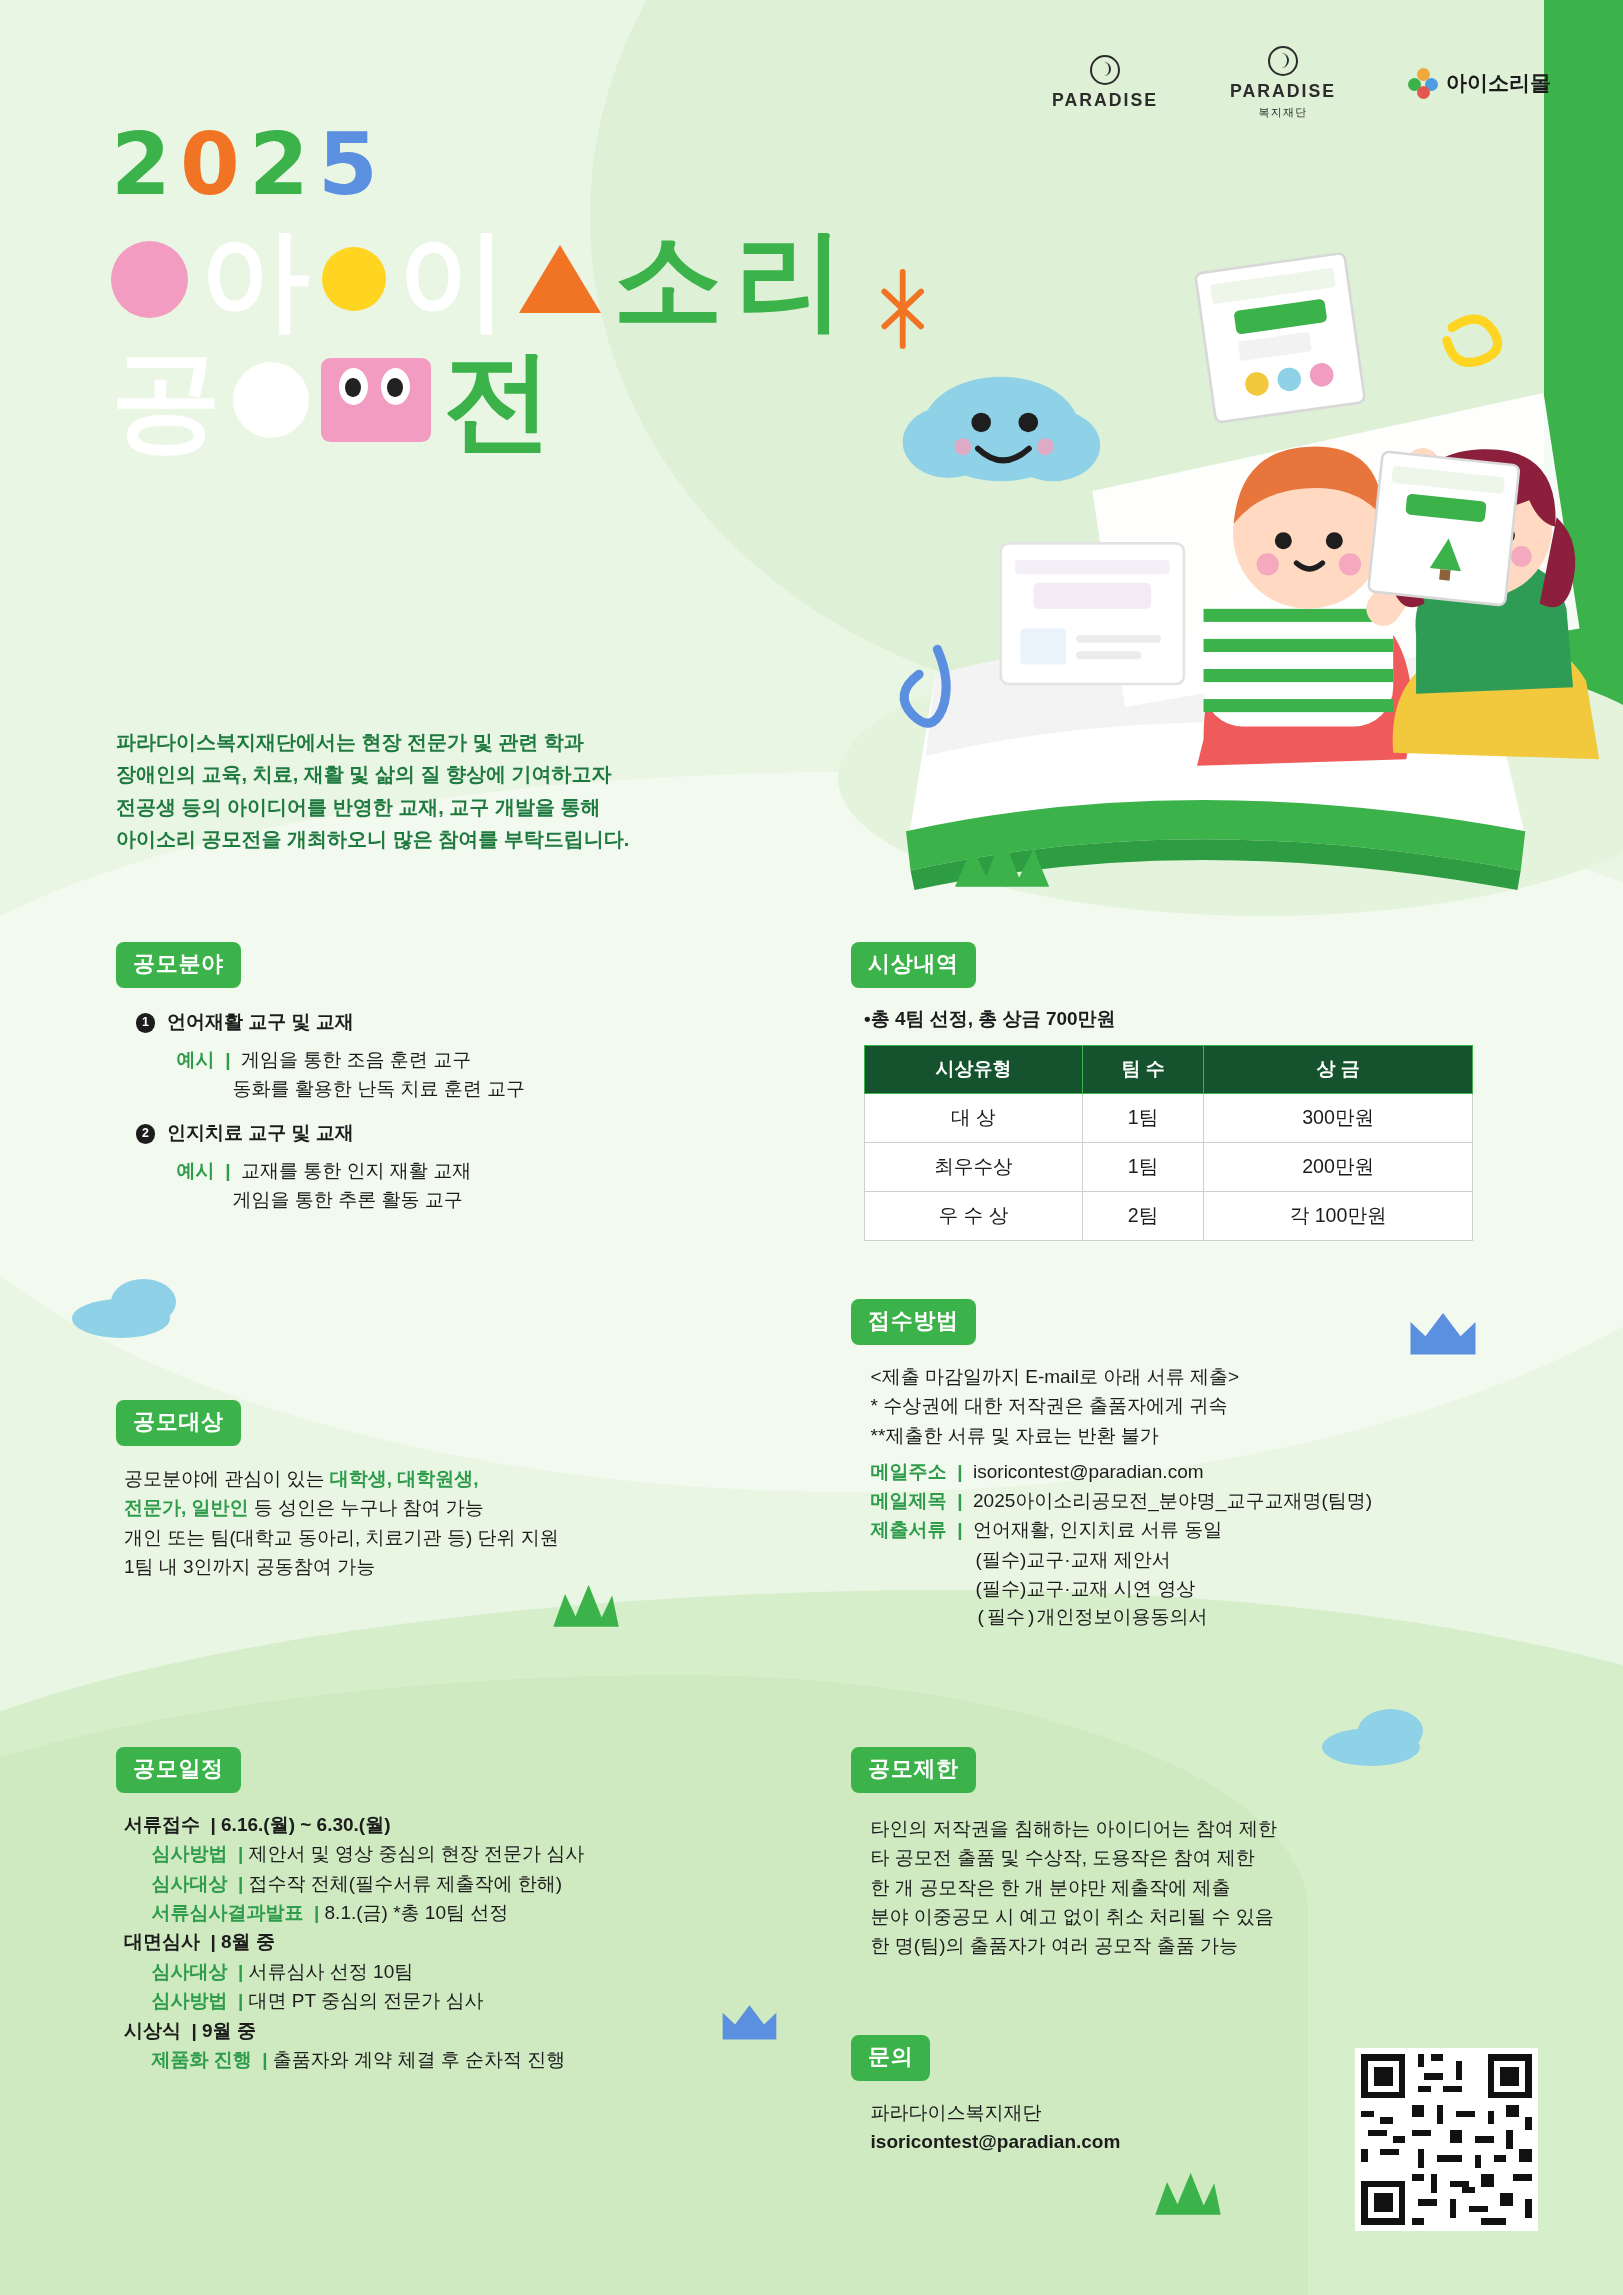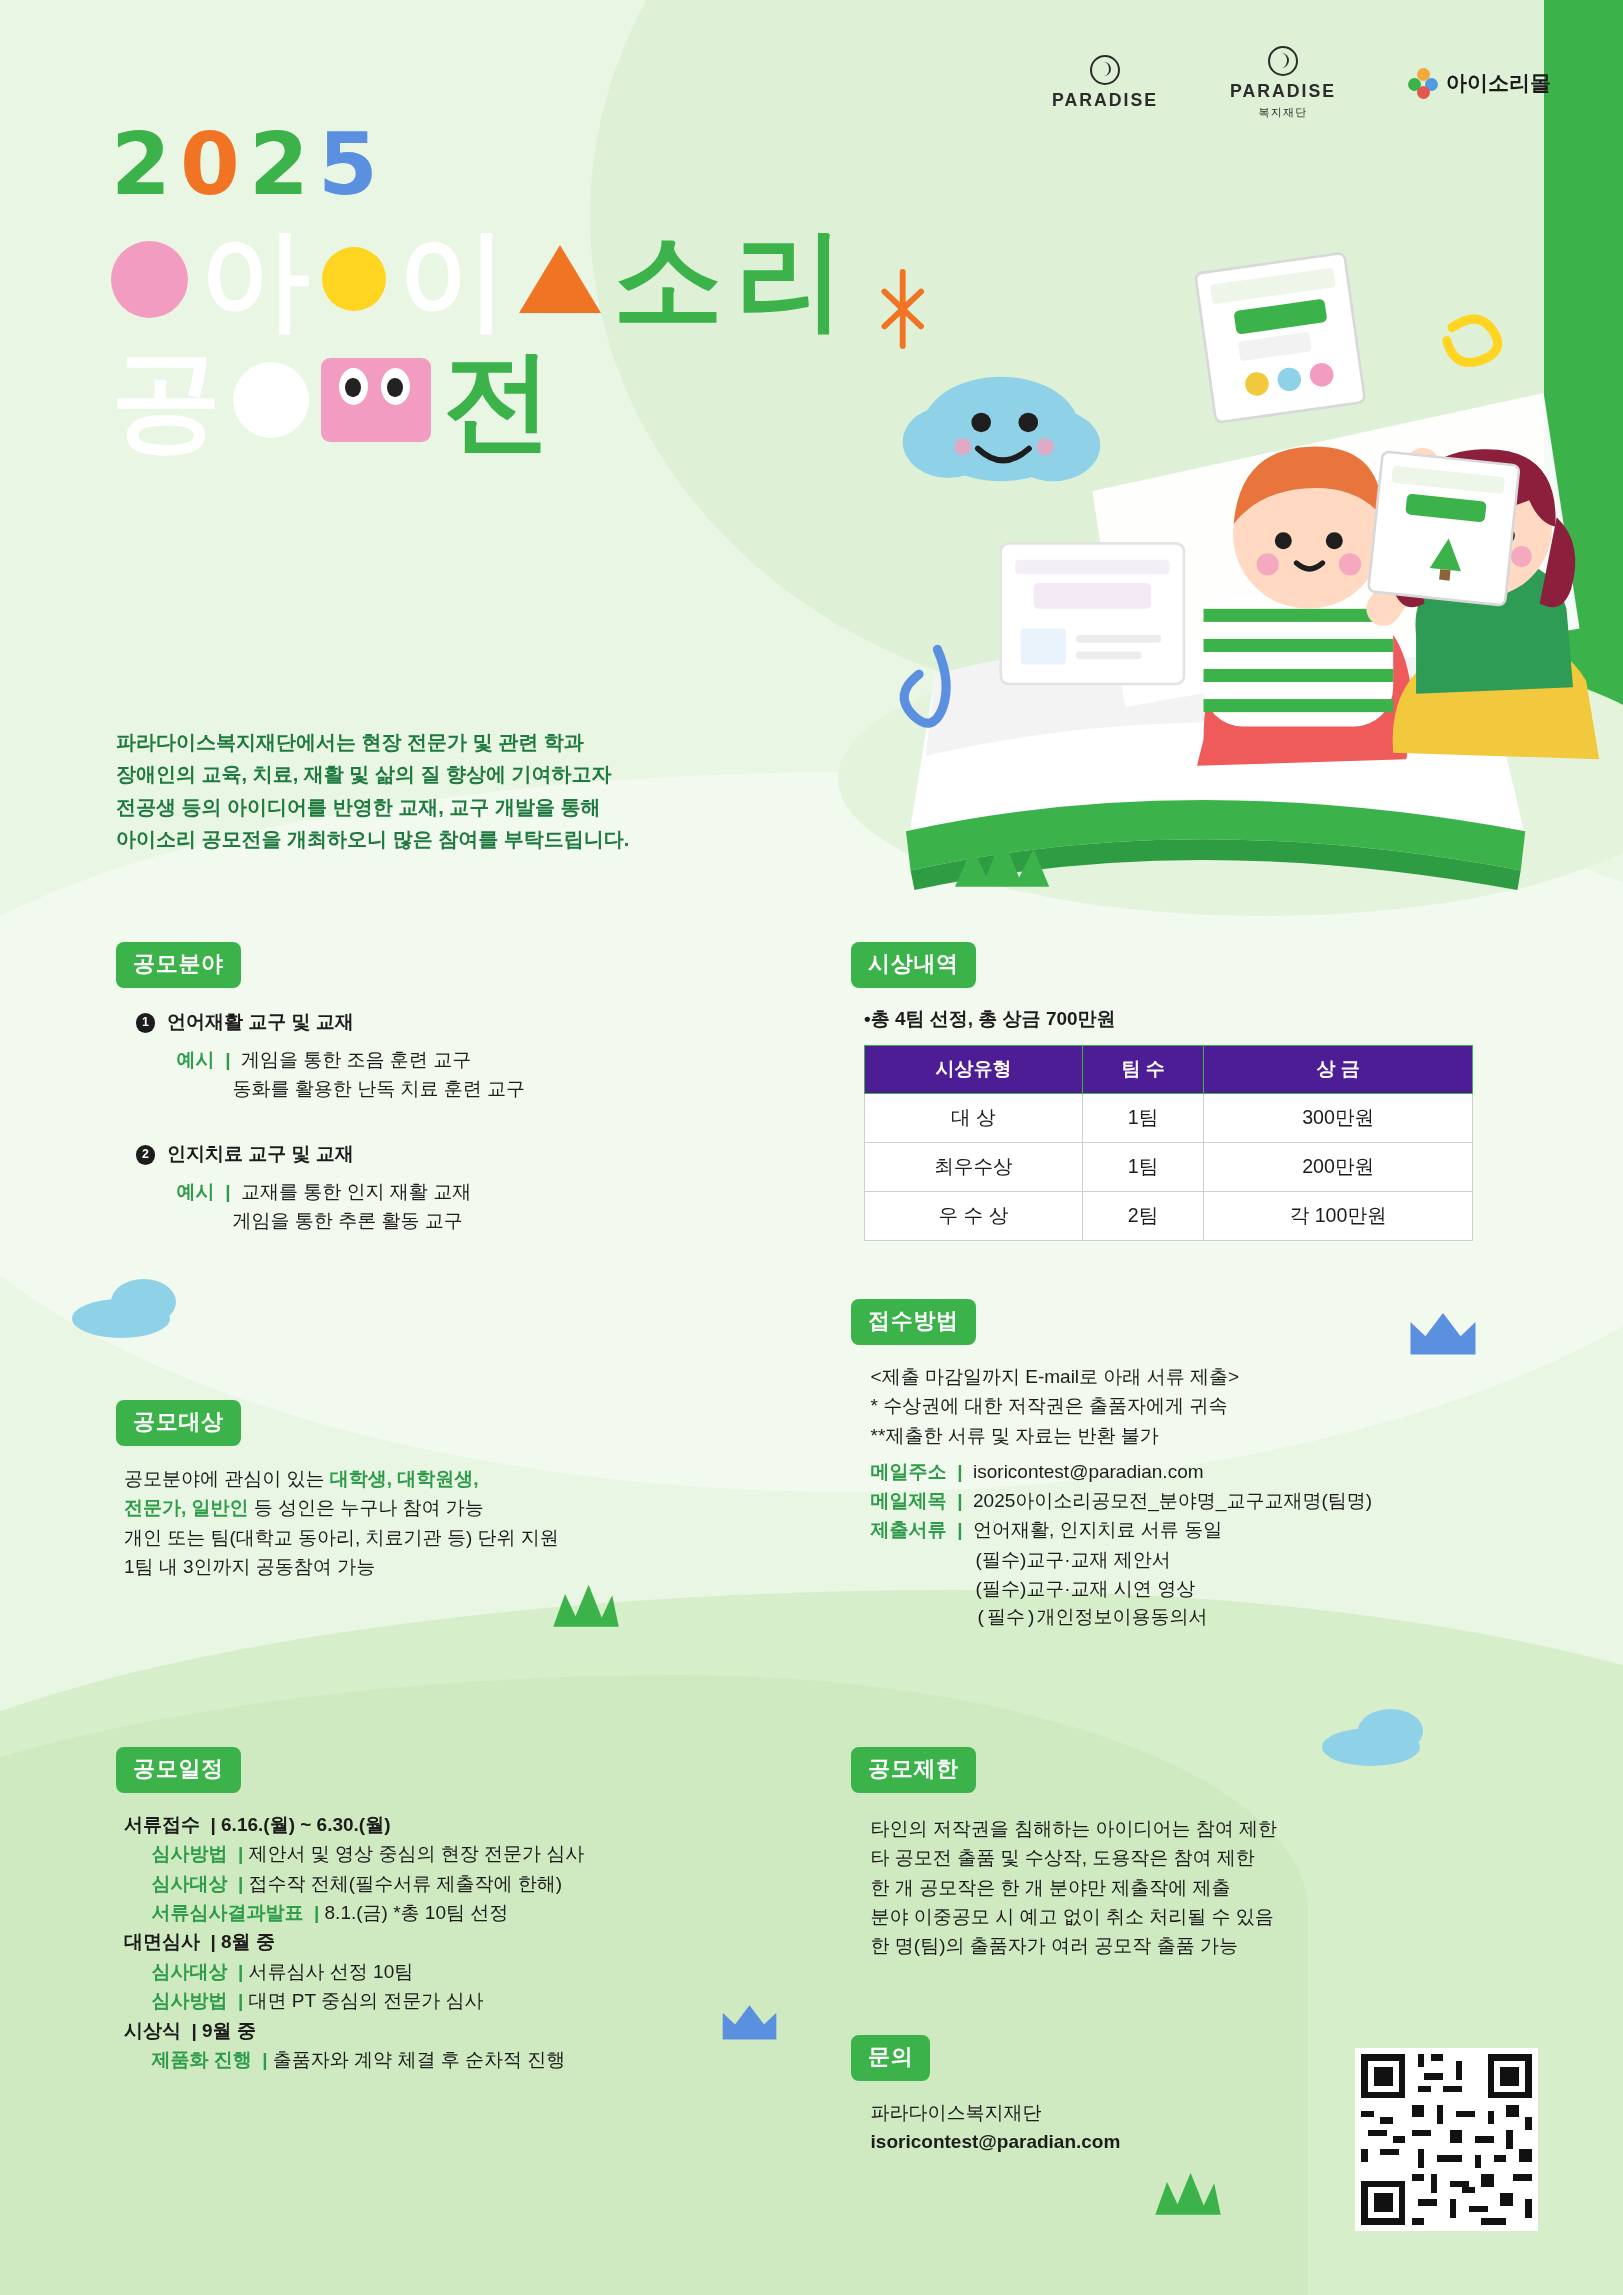--- a/index.html
+++ b/index.html
@@ -118,21 +118,21 @@
     display: inline-flex; align-items:center; justify-content:center;
     width: 19.6px; height: 19.6px; border-radius: 50%; background: #1c1c1c; color: #fff;
     font-size: 12.4px; font-weight: 700; margin-right: 6.5px; vertical-align: 2px;
   }
 
   
   table.prize {
     border-collapse: collapse; width: 609px; margin-top: 11.8px; background: #fff;
   }
   table.prize th {
-    background: #4c1d95; color: #fff; font-size: 19px; font-weight: 700;
+    background: #14532d; color: #fff; font-size: 19px; font-weight: 700;
     padding: 10.5px 0; border: 1.3px solid #3cb34a;
   }
   table.prize td {
     font-size: 19.6px; text-align: center; padding: 10.5px 0;
     border: 1.3px solid #cfcfcf; color: #1c1c1c;
   }
 
   
   .cloud { position: absolute; background: #8fd2e8; border-radius: 50%; }
   .crown { position: absolute; }
@@ -317,21 +317,21 @@
       </div>
       <div class="body-txt" style="margin-top:7.9px;padding-left:41px;">
         <span class="green-txt">예시</span>
         <span class="green-txt">&nbsp;|&nbsp;</span>
         <span>게임을 통한 조음 훈련 교구</span>
       </div>
       <div class="body-txt" style="padding-left:97px;">
         <span>동화를 활용한 난독 치료 훈련 교구</span>
       </div>
     </div>
-    <div style="margin-top:36px;">
+    <div style="margin-top:15px;">
       <div class="body-txt" style="font-weight:700;">
         <span class="num-circle">2</span>
         <span>인지치료 교구 및 교재</span>
       </div>
       <div class="body-txt" style="margin-top:7.9px;padding-left:41px;">
         <span class="green-txt">예시</span>
         <span class="green-txt">&nbsp;|&nbsp;</span>
         <span>교재를 통한 인지 재활 교재</span>
       </div>
       <div class="body-txt" style="padding-left:97px;">

